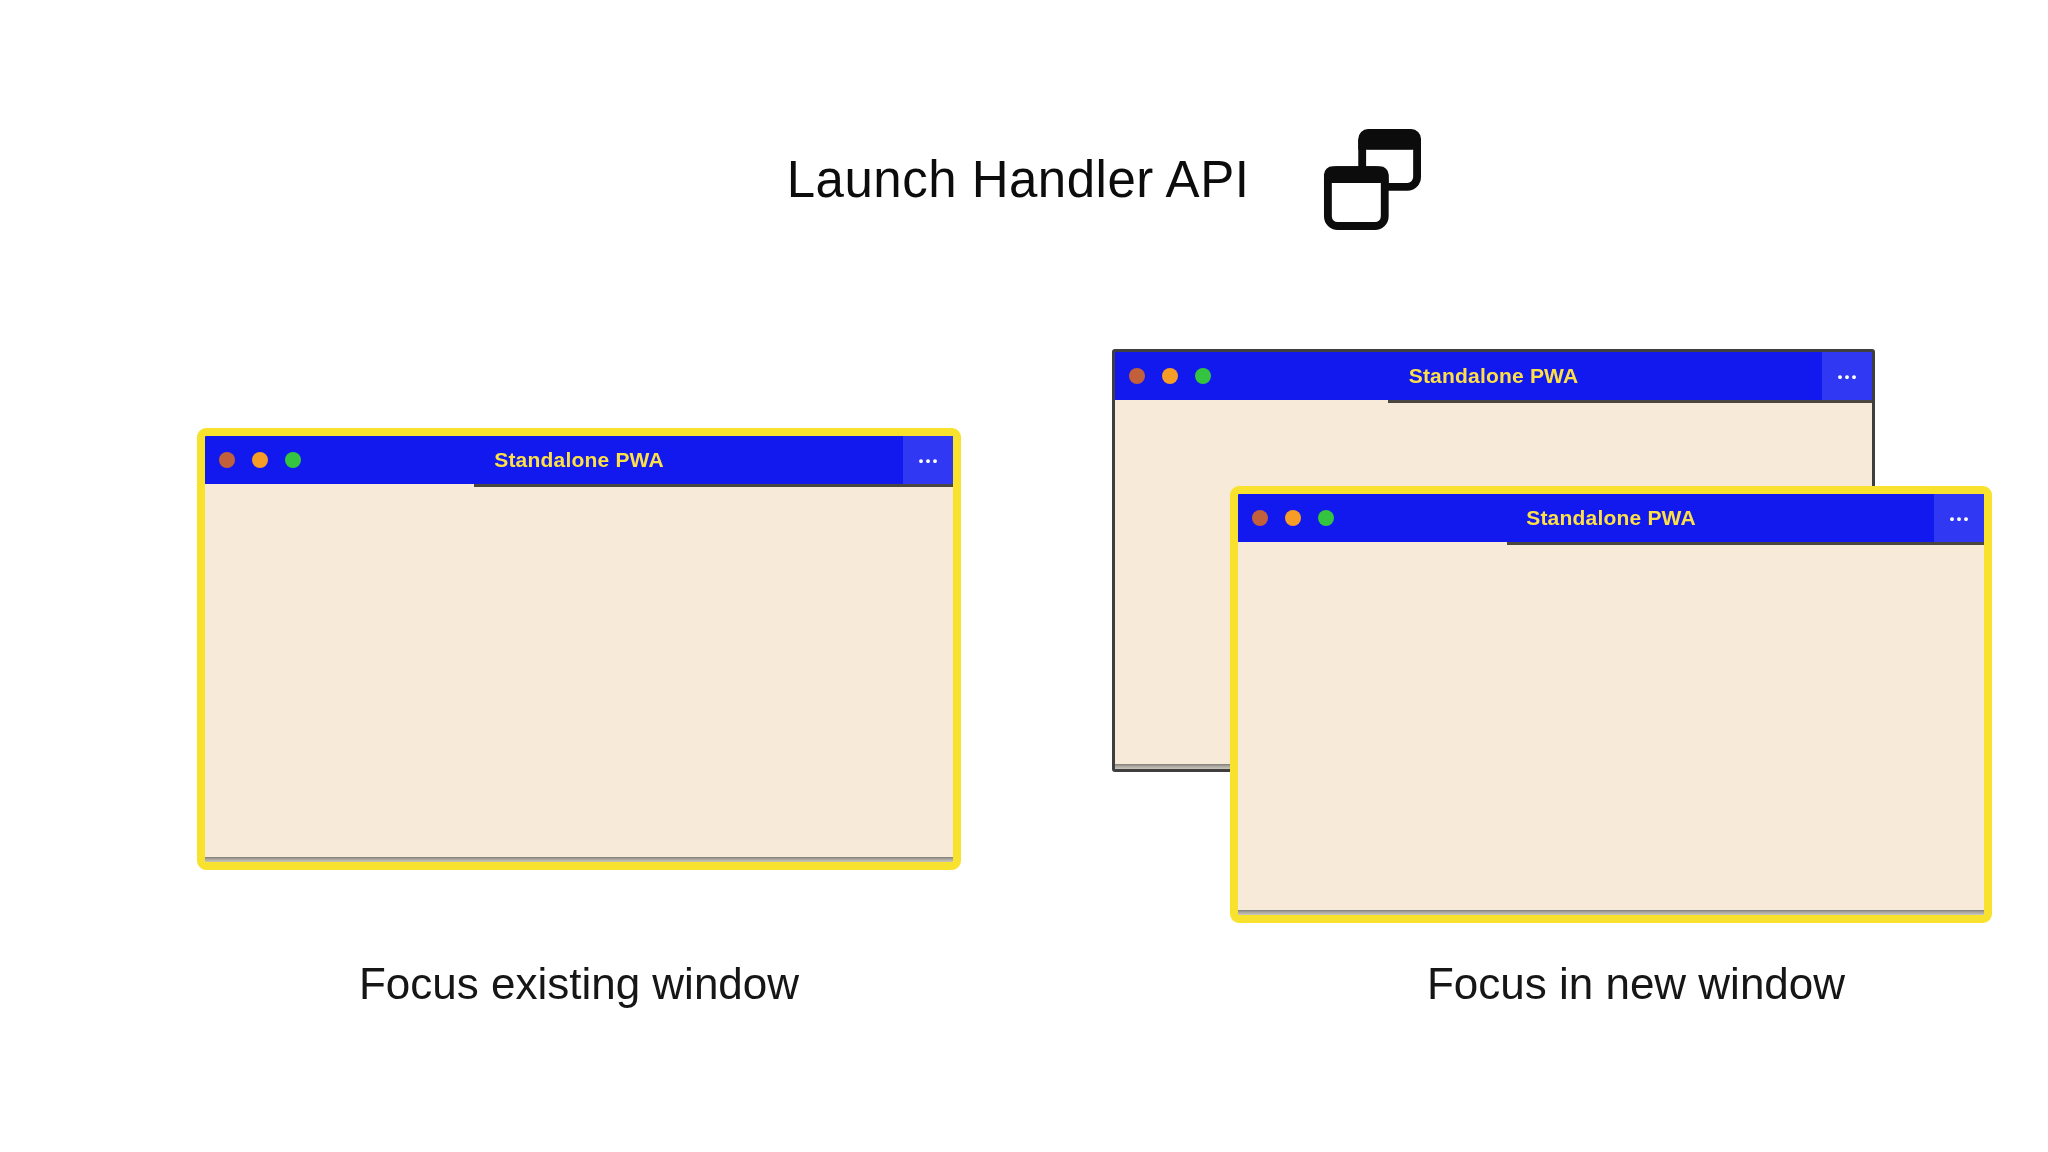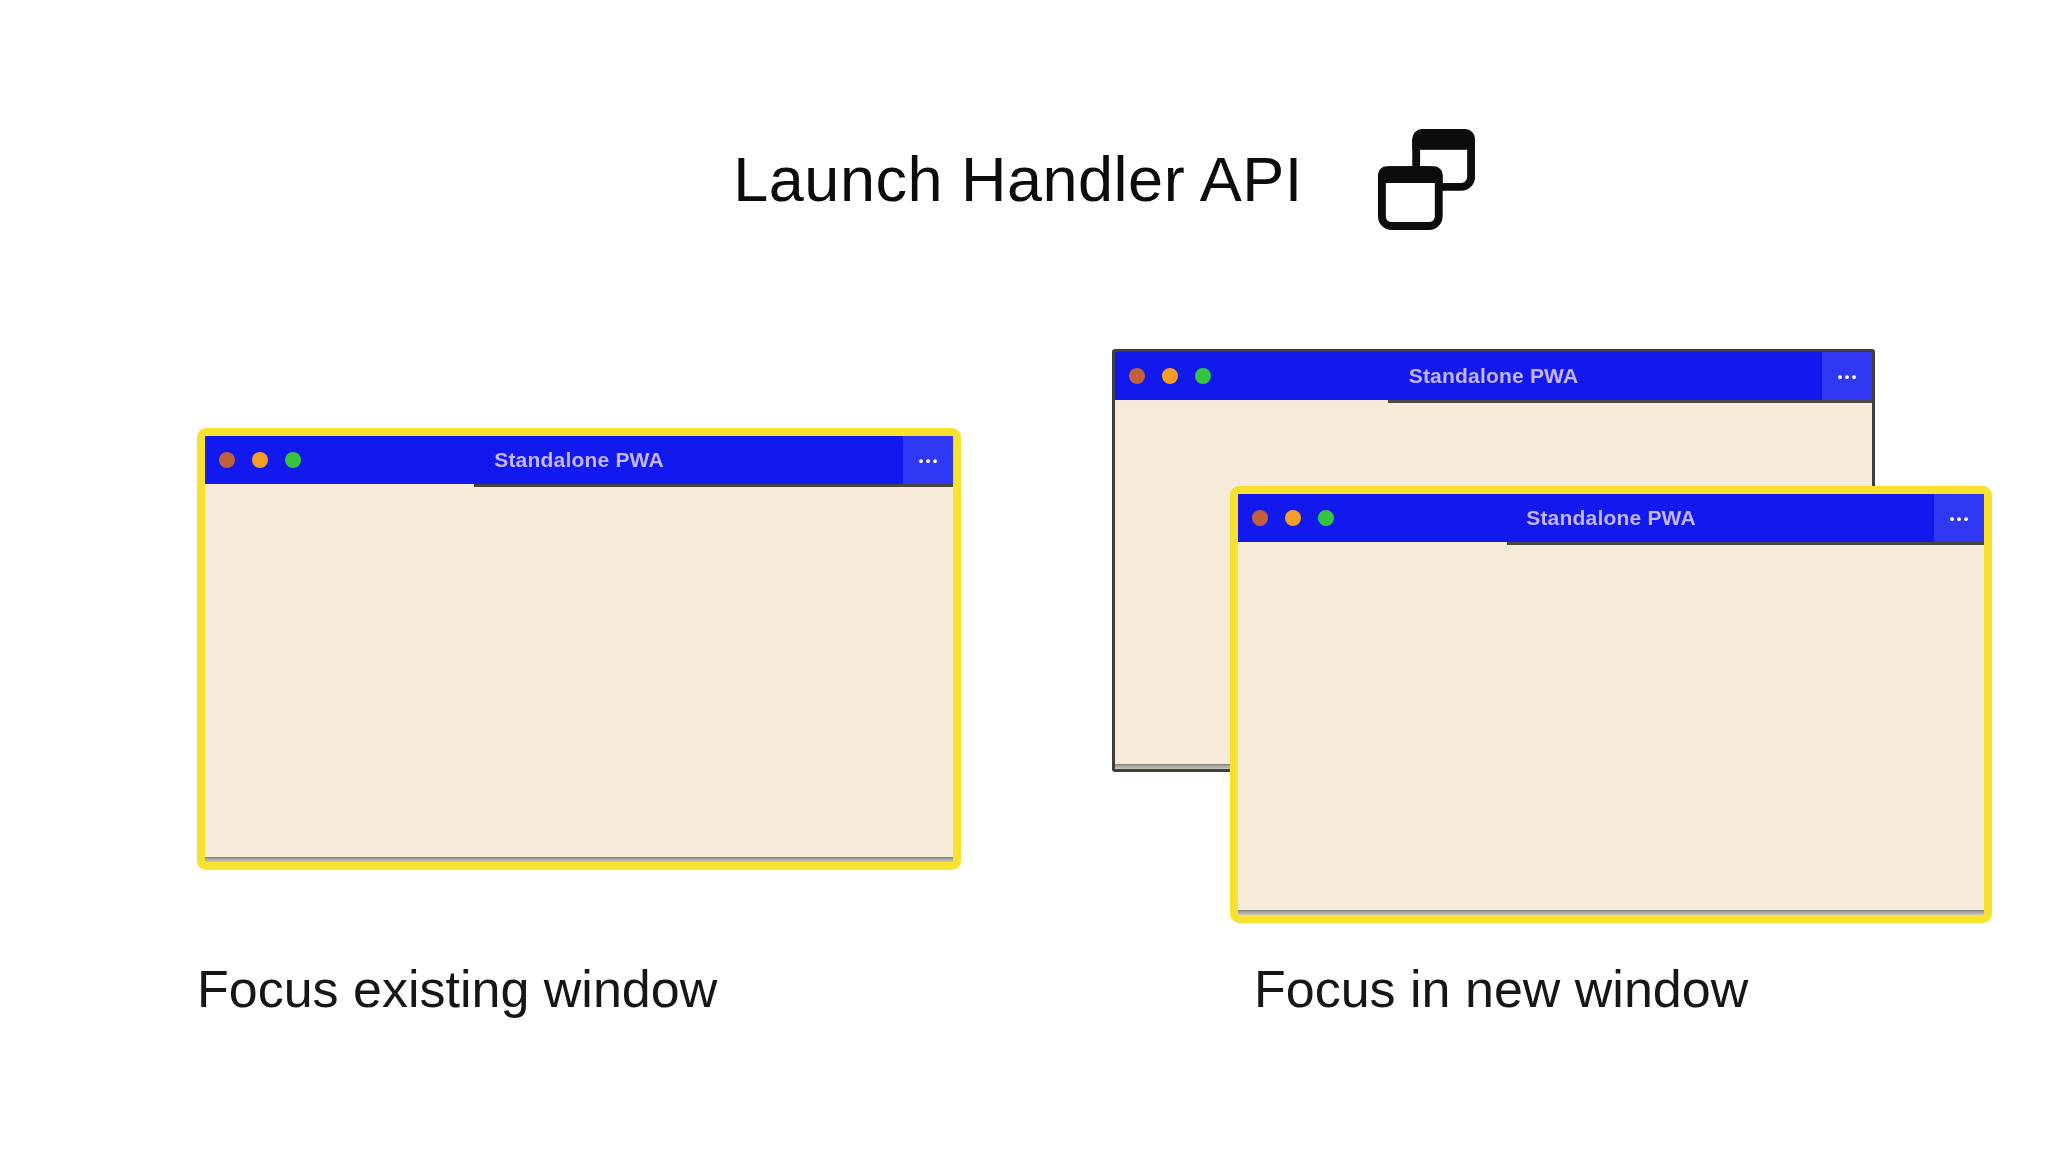--- a/index.html
+++ b/index.html
@@ -22,21 +22,21 @@
     left: 0;
     width: 2048px;
     display: flex;
     justify-content: center;
     align-items: center;
     gap: 74px;
     transform: translateX(80px);
   }
   .page-title {
     margin: 0;
-    font-size: 63px;
+    font-size: 51px;
     font-weight: 400;
     letter-spacing: 0.5px;
     color: #0c0c0c;
     line-height: 1;
     white-space: nowrap;
   }
   .title-icon svg { display: block; width: 98px; height: 102px; }
 
   
   .window {
@@ -88,21 +88,21 @@
   }
   .dot.red    { background: var(--dot-red, #c2603c); }
   .dot.orange { background: var(--dot-orange, #f69d27); }
   .dot.green  { background: var(--dot-green, #34c440); }
 
   .tb-title {
     position: absolute;
     left: 0;
     right: 0;
     text-align: center;
-    color: #c4b5fd;
+    color: #fde047;
     font-size: 21px;
     font-weight: 700;
     letter-spacing: 0.2px;
     pointer-events: none;
   }
   .menu-btn {
     position: absolute;
     right: 0;
     top: 0;
     bottom: 0;
@@ -133,23 +133,24 @@
     right: 0;
     bottom: 0;
     height: 5px;
     background: linear-gradient(180deg, #7c7c78 0%, #a9a49b 40%, #ccc7bd 100%);
   }
 
   
   .caption {
     position: absolute;
     top: 958px;
-    font-size: 52px;
+    font-size: 44px;
     font-weight: 400;
     color: #161616;
+    text-align: center;
     line-height: 1.2;
     white-space: nowrap;
   }
   #cap-left  { left: 197px;  width: 764px; }
   #cap-right { left: 1254px; width: 764px; }
 </style>
 </head>
 <body>
 
 <div class="header">

